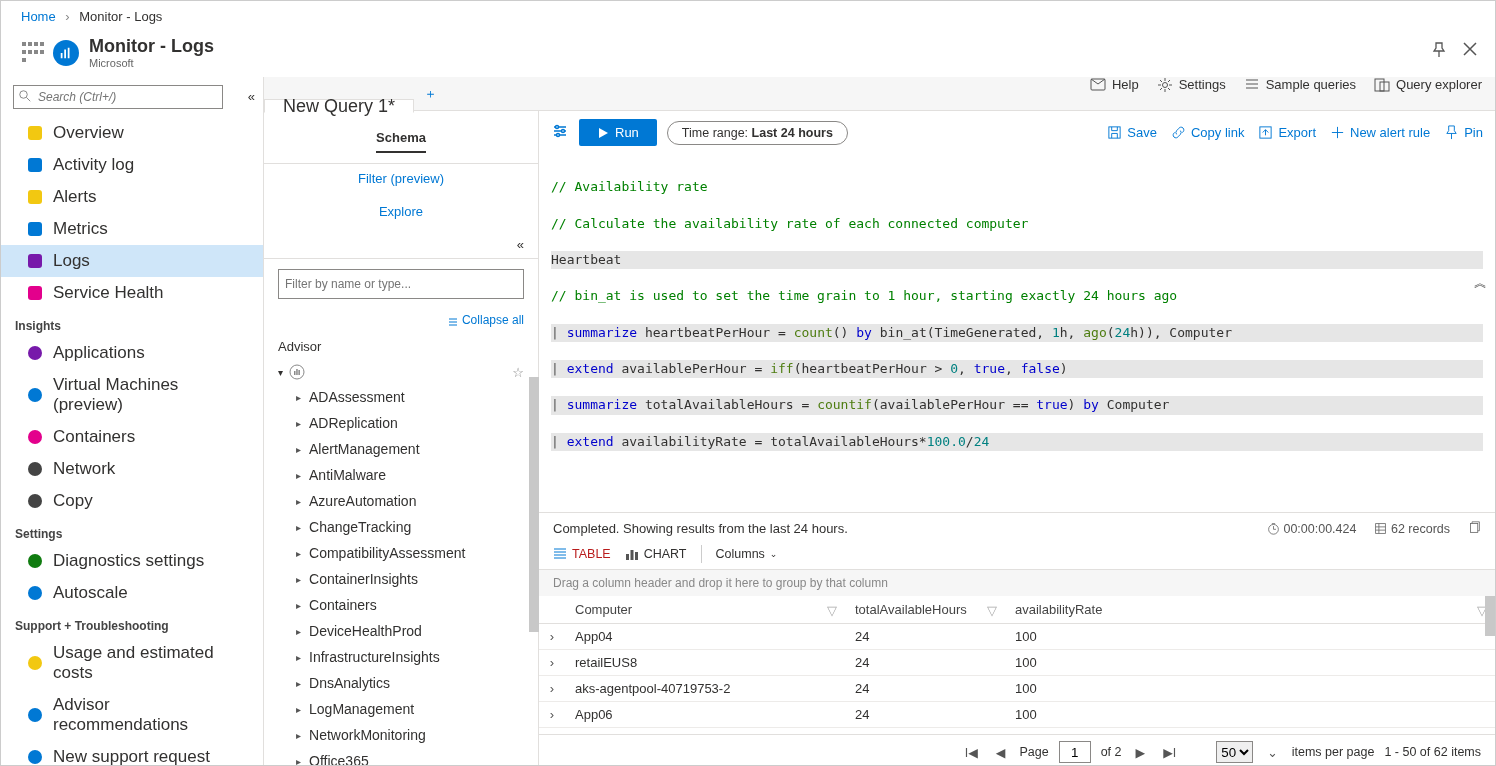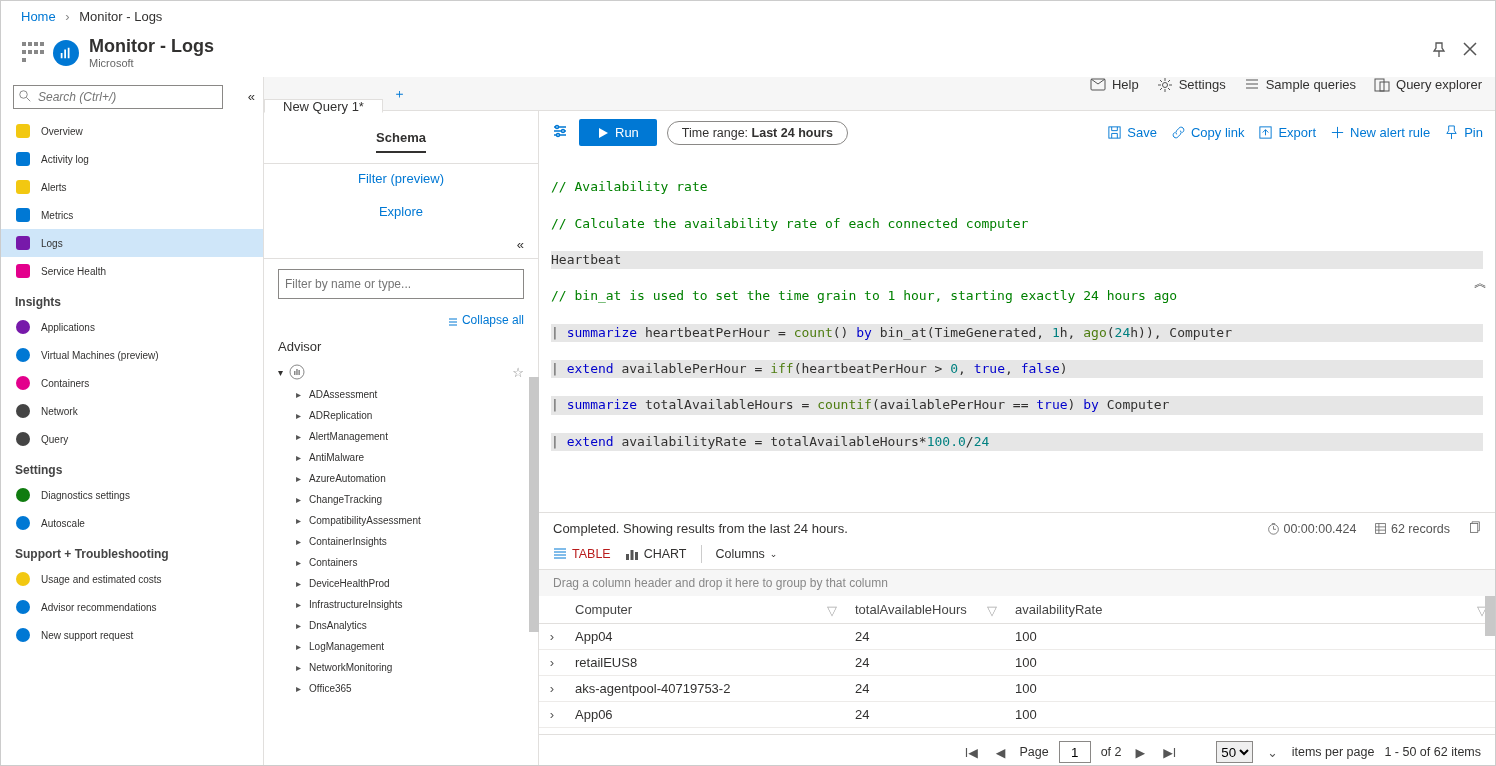--- a/index.html
+++ b/index.html
@@ -18,42 +18,42 @@
 .header-right { position: absolute; right: 18px; top: 10px; display: flex; gap: 16px; }
 .pin-icon, .close-icon { cursor: pointer; color: #555; }
 
 .body-row { display: flex; height: calc(100% - 72px); }
 
 .left-nav { width: 263px; border-right: 1px solid #e1dfdd; overflow-y: auto; position: relative; }
 .search-wrap { padding: 8px 12px; position: relative; }
 .search-box { width: 210px; border: 1px solid #8a8886; height: 24px; padding: 2px 6px 2px 24px; font-size: 12px; font-style: italic; }
 .search-wrap svg { position: absolute; left: 18px; top: 13px; }
 .collapse-left { position: absolute; right: 8px; top: 12px; cursor: pointer; }
-.nav-item { display: flex; align-items: center; padding: 6px 14px; cursor: pointer; font-size: 10px; }
+.nav-item { display: flex; align-items: center; padding: 6px 26px; cursor: pointer; font-size: 17px; }
 .nav-item.selected { background: #cfe6f9; }
 .nav-item .nicon { width: 16px; height: 16px; margin-right: 10px; display: inline-flex; align-items: center; justify-content: center; }
 .nav-section { padding: 10px 14px 4px 14px; font-size: 12px; font-weight: 600; color: #444; }
 
 .mid-panel { width: 275px; border-right: 1px solid #e1dfdd; display: flex; flex-direction: column; position: relative; }
 .tabstrip { display: flex; border-bottom: 1px solid #e1dfdd; background: #f6f6f6; height: 34px; align-items: stretch; }
-.qtab { background: #fff; border: 1px solid #e1dfdd; border-bottom: 1px solid #fff; padding: 6px 18px; font-size: 13px; position: relative; top: 1px; display: flex; align-items: center; cursor: pointer; margin-top: 21px; }
+.qtab { background: #fff; border: 1px solid #e1dfdd; border-bottom: 1px solid #fff; padding: 6px 18px; font-size: 18px; position: relative; top: 1px; display: flex; align-items: center; cursor: pointer; margin-top: 21px; }
 .addtab { padding: 6px 10px; color: #0078d4; cursor: pointer; display: flex; align-items: center; }
 .schema-tabs { display: flex; gap: 18px; padding: 10px 14px 6px 14px; border-bottom: 1px solid #e1dfdd; align-items: center; flex-direction: column; }
 .schema-tabs .st { font-size: 13px; cursor: pointer; }
 .schema-tabs .st.active { font-weight: 600; border-bottom: 2px solid #323130; padding-bottom: 6px; }
 .schema-tabs .st.link { color: #0078d4; }
 .schema-tabs .colexp { margin-left: auto; cursor: pointer; }
 .filter-wrap { padding: 10px 14px; }
 .filter-inp { width: 100%; height: 30px; border: 1px solid #8a8886; padding: 4px 6px; font-size: 12px; }
 .collapse-all { text-align: right; padding: 4px 14px 6px 14px; color: #0078d4; font-size: 12px; cursor: pointer; }
 .schema-tree { flex: 1; overflow-y: auto; padding: 0 14px 8px 14px; }
 .tree-head { font-size: 13px; padding: 6px 0; }
 .tree-ws { display: flex; align-items: center; padding: 4px 0; }
 .tree-ws .star { margin-left: auto; color: #888; cursor: pointer; }
-.tree-item { display: flex; align-items: center; padding: 5px 0 5px 18px; font-size: 10px; cursor: pointer; }
+.tree-item { display: flex; align-items: center; padding: 5px 0 5px 18px; font-size: 14px; cursor: pointer; }
 .tree-item::before { content: "▸"; font-size: 10px; margin-right: 8px; color: #555; }
 .mid-scroll { position: absolute; right: -1px; top: 300px; width: 10px; height: 255px; background: #c8c8c8; }
 
 .right-area { flex: 1; display: flex; flex-direction: column; min-width: 0; }
 .top-actions { margin-left: auto; display: flex; gap: 18px; padding-right: 16px; }
 .top-actions .ta { display: flex; align-items: flex-start; gap: 6px; cursor: pointer; font-size: 13px; }
 
 .toolbar { display: flex; align-items: center; padding: 8px 12px; gap: 10px; }
 .run-btn { background: #0078d4; color: #fff; border: none; padding: 6px 18px; font-size: 13px; display: flex; align-items: center; gap: 6px; cursor: pointer; border-radius: 2px; }
 .settings-btn { color: #0078d4; cursor: pointer; }
@@ -234,21 +234,21 @@
             </svg>
           </span>
           <span>Network</span>
         </div>
         <div class="nav-item">
           <span class="nicon">
             <svg width="16" height="16" viewBox="0 0 16 16">
               <circle cx="8" cy="8" r="7" fill="#444"></circle>
             </svg>
           </span>
-          <span>Query</span>
+          <span>Copy</span>
         </div>
       </div>
     <div class="nav-section">Settings</div>
     <div id="nav-settings">
         <div class="nav-item">
           <span class="nicon">
             <svg width="16" height="16" viewBox="0 0 16 16">
               <circle cx="8" cy="8" r="7" fill="#107c10"></circle>
             </svg>
           </span>

